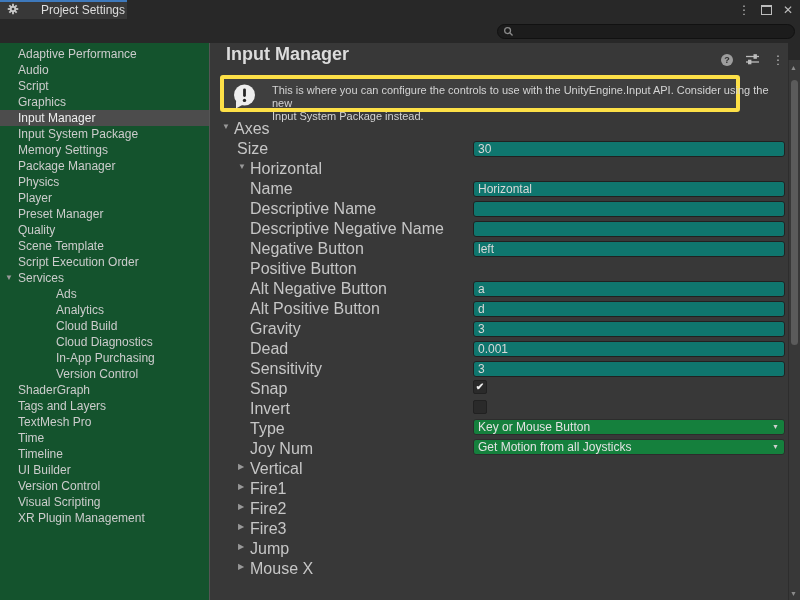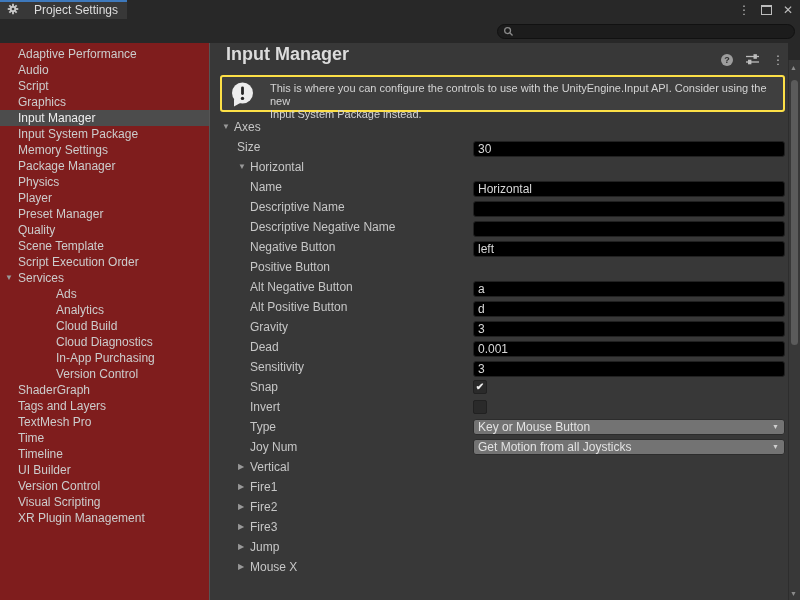--- a/index.html
+++ b/index.html
@@ -4,68 +4,68 @@
 <style>
   html,body{margin:0;padding:0;background:#191919;}
   .window{position:relative;width:800px;height:600px;background:#282828;overflow:hidden;
           font-family:"Liberation Sans",sans-serif;color:#c8c8c8;-webkit-font-smoothing:antialiased;}
 
   
   .tabbar{position:absolute;left:0;top:0;right:0;height:19px;background:#282828;}
   .tab{position:absolute;left:0;top:0;width:127px;height:19px;background:#383838;
        display:flex;align-items:center;padding-left:7px;box-sizing:border-box;}
   .tab-accent{position:absolute;left:0;top:0;width:100%;height:2px;background:#3e79bc;}
-  .tab-label{font-size:12px;color:#dedede;margin-left:15px;white-space:nowrap;}
+  .tab-label{font-size:12px;color:#dedede;margin-left:22px;white-space:nowrap;}
   .winbtns{position:absolute;right:7px;top:0;height:19px;display:flex;align-items:center;gap:11px;}
   .glyphbtn{color:#bdbdbd;font-size:12px;line-height:1;cursor:default;}
   .maxbox{width:9px;height:7px;border:1px solid #bdbdbd;border-top:2px solid #bdbdbd;}
 
   
   .toolbar{position:absolute;left:0;top:19px;right:0;height:24px;background:#282828;}
   .searchfield{position:absolute;left:497px;top:5px;width:298px;height:15px;background:#1c1c1c;
                border:1px solid #111;border-radius:8px;box-sizing:border-box;
                display:flex;align-items:center;padding-left:5px;gap:3px;}
   .searchfield input{flex:1;background:transparent;border:none;outline:none;color:#dddddd;
                      font-size:11px;font-family:"Liberation Sans",sans-serif;padding:0;}
 
   
-  .sidebar{position:absolute;left:0;top:43px;width:209px;bottom:0;background:#7f1d1d;
+  .sidebar{position:absolute;left:0;top:43px;width:209px;bottom:0;background:#14532d;
            border-right:1px solid #555555;padding-top:3px;box-sizing:content-box;}
   .sitem{position:relative;height:16px;line-height:16px;font-size:12px;color:#cccccc;
          padding-left:18px;white-space:nowrap;}
   .sitem.child{padding-left:56px;}
   .sitem.selected{background:#4c4c4c;color:#eeeeee;}
   .sfold{position:absolute;left:5px;top:0;font-size:8px;color:#999999;}
 
   
   .panel{position:absolute;left:210px;top:43px;right:12px;bottom:0;background:#383838;}
   .ptitle{position:absolute;left:16px;top:1px;font-size:18px;font-weight:bold;color:#dcdcdc;}
   .picons{position:absolute;right:4px;top:8px;display:flex;align-items:center;gap:12px;}
   .helpcirc{width:12px;height:12px;border-radius:50%;background:#9d9d9d;color:#2e2e2e;
             font-size:9px;font-weight:bold;display:flex;align-items:center;justify-content:center;}
   .pkebab{color:#c0c0c0;font-size:12px;line-height:1;}
 
-  .infobox{position:absolute;left:10px;top:32px;width:565px;height:37px;background:#3f3f3f;
-           border:2px solid #fde047;border-radius:3px;box-sizing:border-box;}
+  .infobox{position:absolute;left:10px;top:32px;width:520px;height:37px;background:#3f3f3f;
+           border:4px solid #fde047;border-radius:3px;box-sizing:border-box;}
   .bubble{position:absolute;left:8px;top:5px;}
   .infotext{position:absolute;left:48px;top:5px;width:505px;font-size:11px;line-height:13px;color:#d4d4d4;}
 
   .rows{position:absolute;left:0;top:74px;right:0;}
   .prow{position:relative;height:20px;}
-  .plabel{position:absolute;top:3px;font-size:12px;color:#c6c6c6;white-space:nowrap;}
+  .plabel{position:absolute;top:3px;font-size:16px;color:#c6c6c6;white-space:nowrap;}
   .pl-l1{left:27px;} .pl-l2{left:40px;}
   .fold{position:absolute;top:5px;font-size:8px;color:#999999;}
   .fd-l0{left:12px;} .fd-l1{left:28px;}
   .fl-l0{left:24px;} .fl-l1{left:40px;}
 
   .ctrl{position:absolute;left:263px;top:2px;width:312px;height:16px;box-sizing:border-box;}
-  input.pfield{width:100%;height:100%;background:#000000;border:1px solid #212121;border-radius:3px;
+  input.pfield{width:100%;height:100%;background:#0f766e;border:1px solid #212121;border-radius:3px;
                color:#d8d8d8;font-size:12px;padding:0 4px;box-sizing:border-box;
                font-family:"Liberation Sans",sans-serif;outline:none;}
-  .dropdown{background:#737373;border:1px solid #2c2c2c;border-radius:3px;color:#e2e2e2;
+  .dropdown{background:#15803d;border:1px solid #2c2c2c;border-radius:3px;color:#e2e2e2;
             font-size:12px;display:flex;align-items:center;padding:0 4px;position:relative;
             width:100%;height:100%;box-sizing:border-box;}
   .dd-arrow{position:absolute;right:5px;top:3px;font-size:7px;color:#cfcfcf;}
   .checkbox{position:absolute;left:263px;top:3px;width:14px;height:14px;background:#2a2a2a;
             border:1px solid #212121;border-radius:2px;box-sizing:border-box;
             display:flex;align-items:center;justify-content:center;}
   .chk{color:#ececec;font-size:10px;font-weight:bold;line-height:1;}
 
   
   .scrollbar{position:absolute;right:0;top:60px;width:12px;bottom:0;background:#383838;

